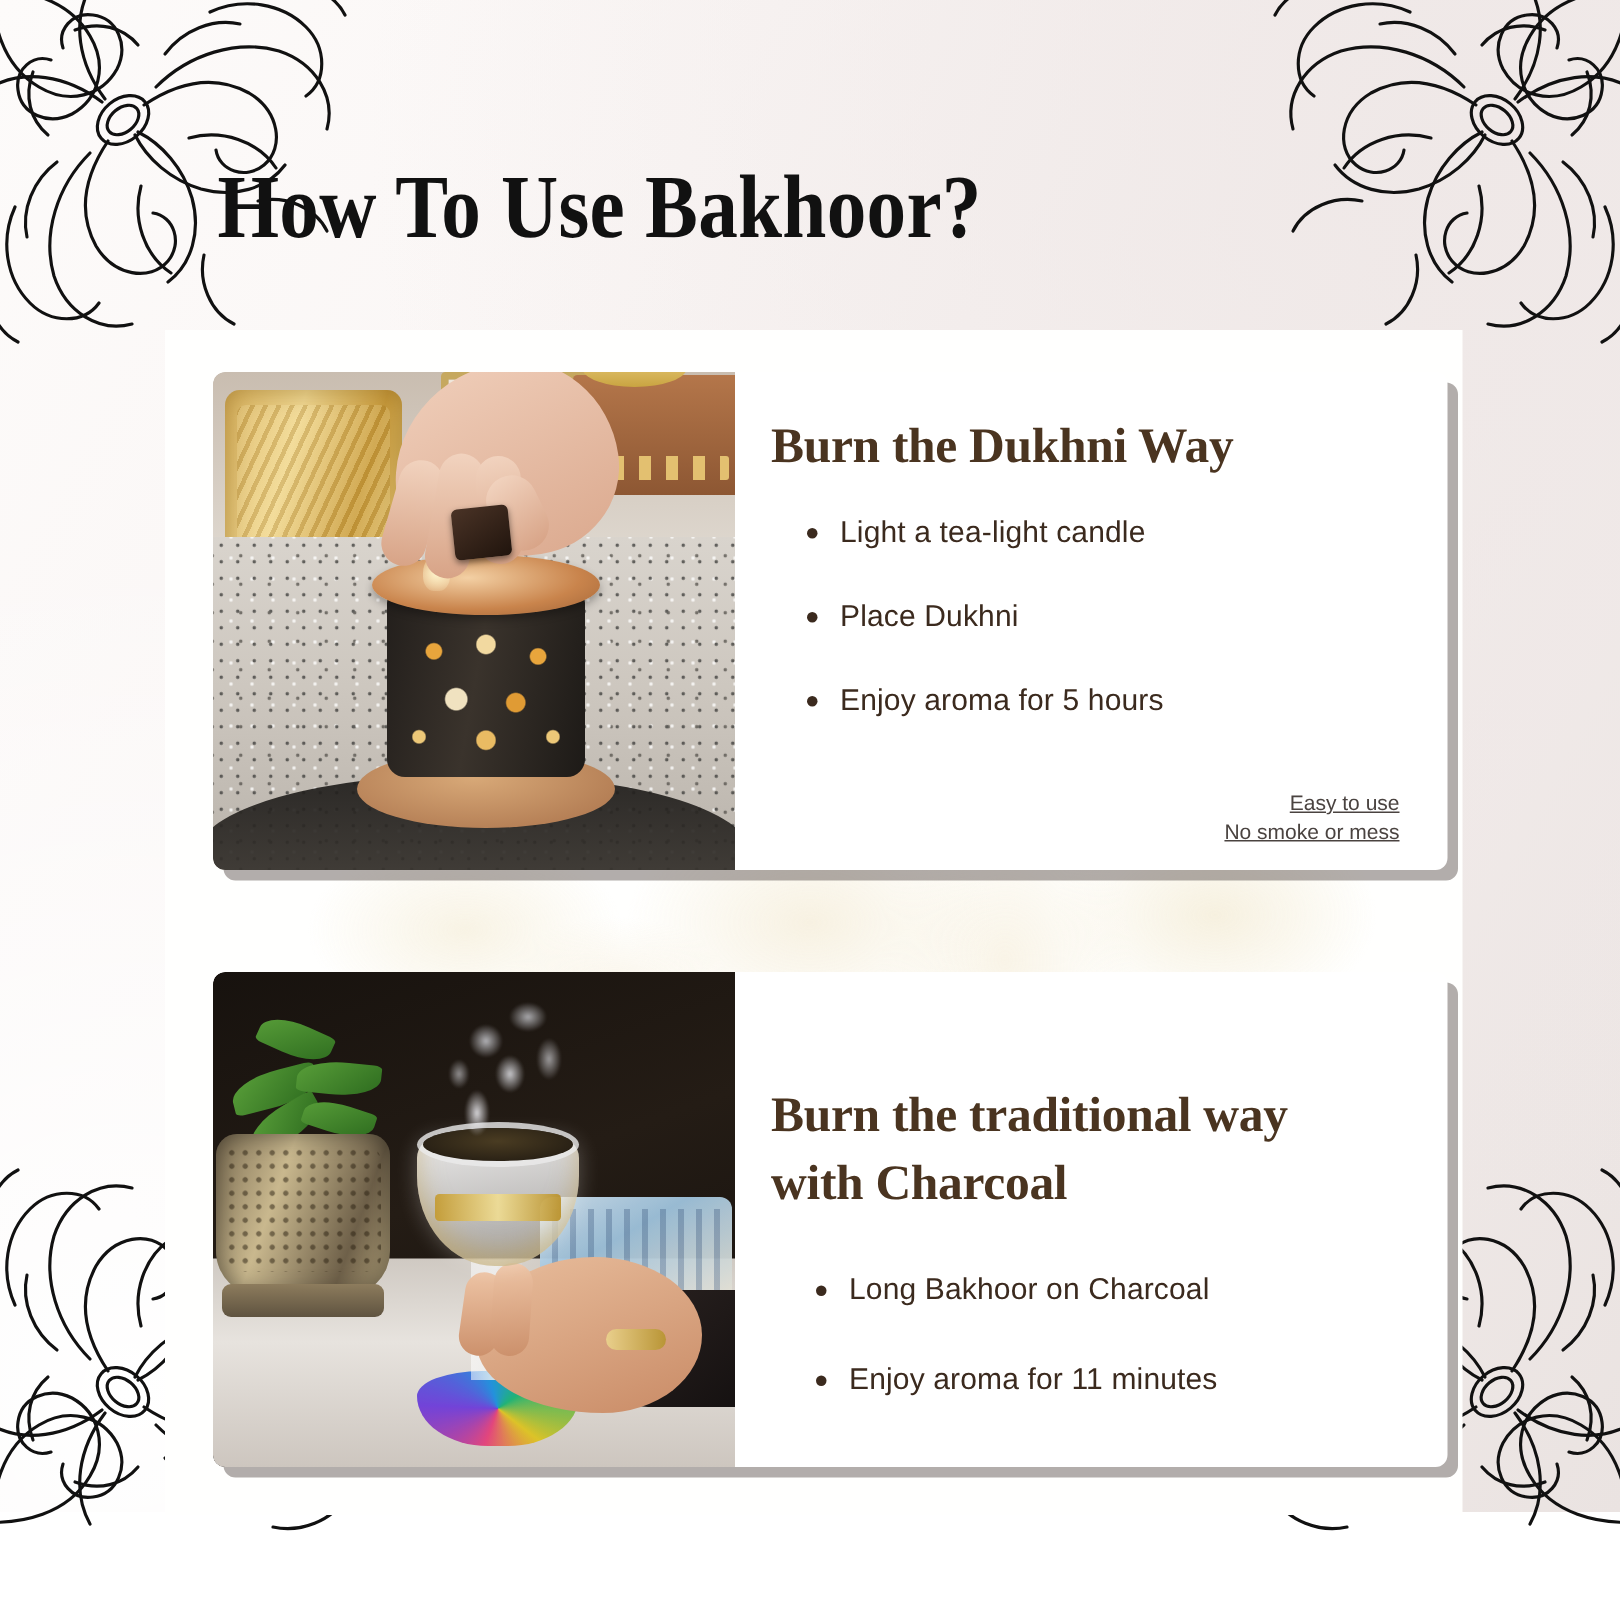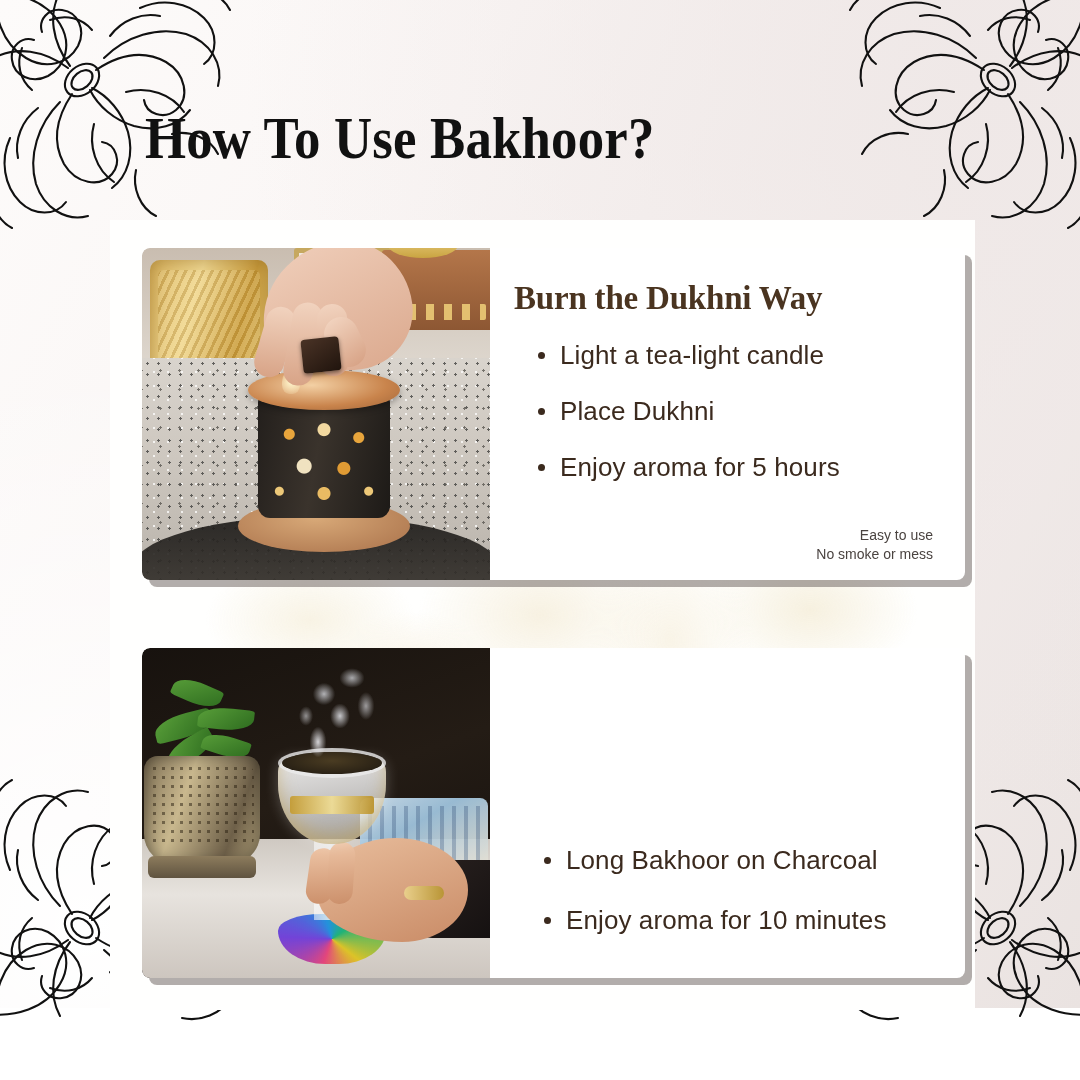--- a/index.html
+++ b/index.html
@@ -81,37 +81,37 @@
   }
   .card-1 .card-heading{font-size:33px;margin-top:4px;}
   .card-2 .card-heading{font-size:33px;margin-top:2px;}
 
   .bullets{list-style:none;margin:0;padding:0;}
   .card-1 .bullets{margin-top:12px;margin-left:24px;}
   .card-2 .bullets{margin-top:26px;margin-left:30px;}
   .bullets li{
     position:relative;
     color:#3b2a1e;
-    font-size:26px;line-height:32px;
+    font-size:20px;line-height:32px;
     padding-left:22px;
     margin-bottom:24px;
     font-weight:400;
     letter-spacing:.1px;
   }
   .card-2 .bullets li{margin-bottom:28px;}
   .bullets li::before{
     content:"";position:absolute;left:0;top:13px;
     width:7px;height:7px;border-radius:50%;background:#3b2a1e;
   }
 
   .card-note{
     margin-top:auto;text-align:right;
     color:#4a4340;font-size:14px;line-height:19px;
     white-space:pre-line;
-    padding-right:2px;padding-bottom:2px;
+    padding-right:2px;padding-bottom:2px;text-decoration:underline;
   }
 
   
   .p1{position:absolute;inset:0;background:linear-gradient(#ddd8d2,#cfc9c2);}
   .p1 .counter{position:absolute;left:0;right:0;top:33%;bottom:0;
     background:linear-gradient(180deg,#d9d4cd 0%,#cdc7bf 45%,#b9b3ab 100%);}
   .p1 .speckle{position:absolute;left:0;right:0;top:33%;bottom:0;
     background-image:
       radial-gradient(circle,#3a3a38 1px,rgba(0,0,0,0) 1.4px),
       radial-gradient(circle,#ffffff 1px,rgba(0,0,0,0) 1.4px),
@@ -412,21 +412,23 @@
           <div class="knuck k1"></div>
           <div class="knuck k2"></div>
           <div class="bracelet"></div>
           <div class="cup"></div>
           <div class="cuprim"></div>
           <div class="smoke"></div>
         </div>
       </div>
 
       <div class="card-body">
+        <h2 class="card-heading">Burn the traditional way
+with Charcoal</h2>
         <ul class="bullets">
           <li>Long Bakhoor on Charcoal</li>
-          <li>Enjoy aroma for 10 minutes</li>
+          <li>Enjoy aroma for 11 minutes</li>
         </ul>
       </div>
     </div>
 
   </div>
 </div>
 
 </body></html>

